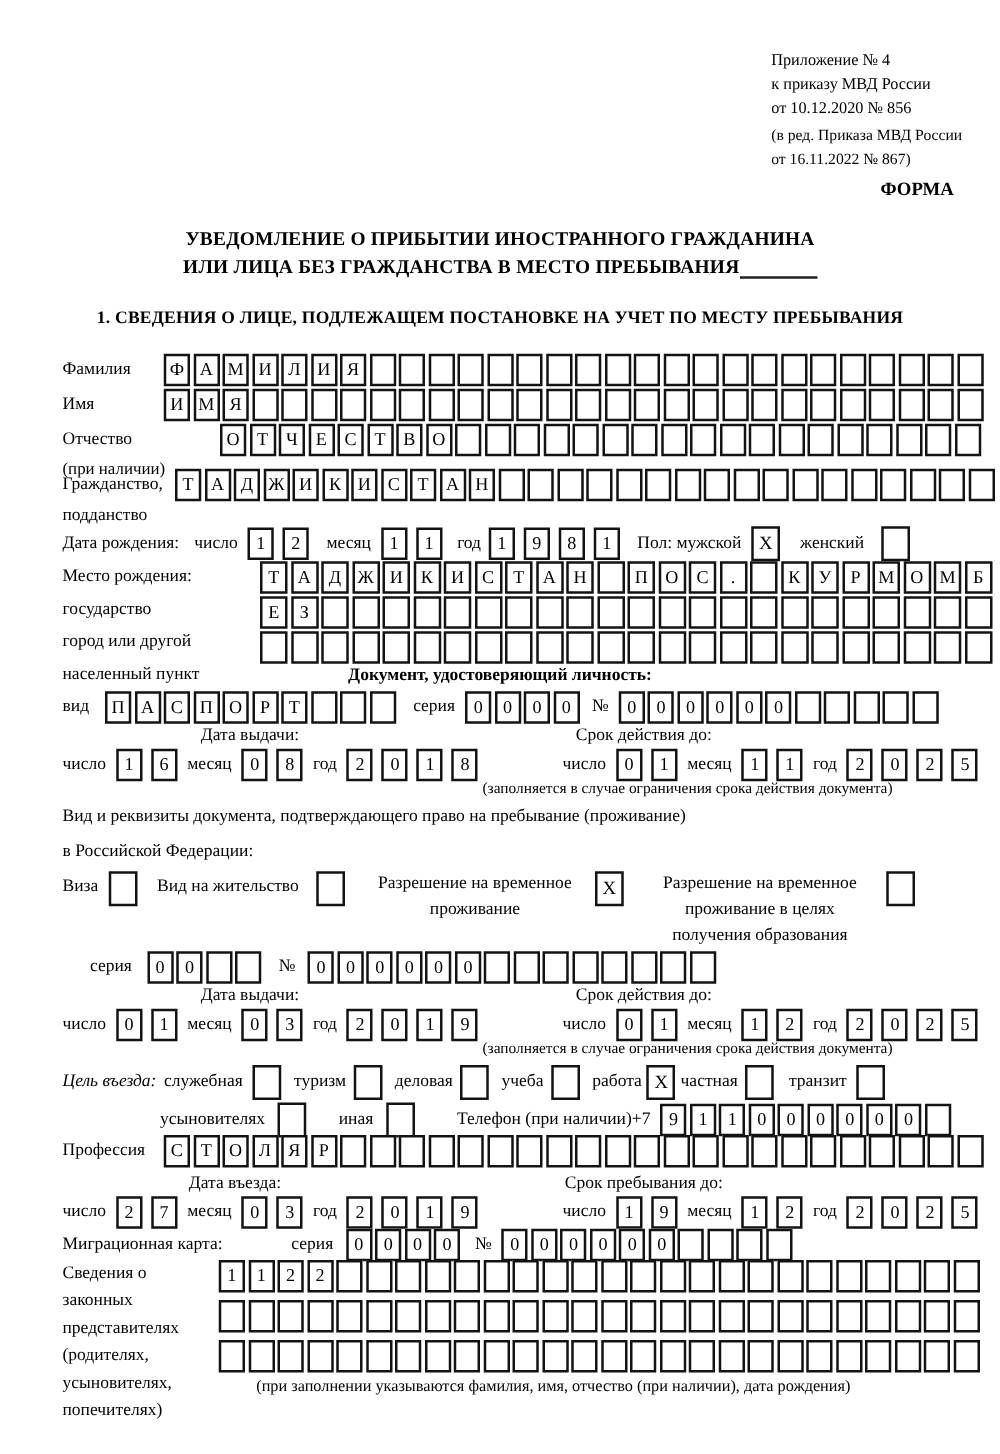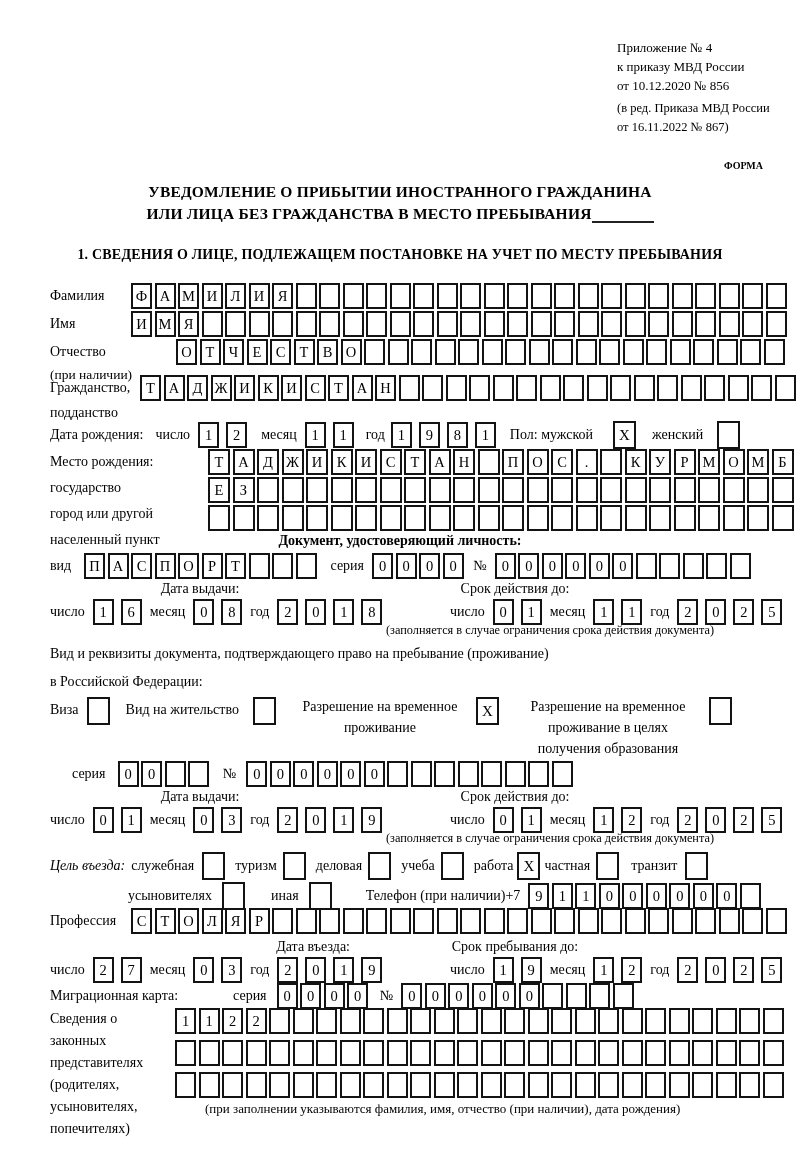--- a/index.html
+++ b/index.html
@@ -28,21 +28,21 @@
 
 <div class="page">
 
   <div class="abs" style="top:38px;left:617px;width:180px;font-size:13px;line-height:19px;">
     <div>Приложение № 4</div>
     <div>к приказу МВД России</div>
     <div>от 10.12.2020 № 856</div>
     <div style="margin-top:4px;font-size:12.5px;">(в ред. Приказа МВД России</div>
     <div style="font-size:12.5px;">от 16.11.2022 № 867)</div>
   </div>
-  <div class="abs b" style="top:160px;right:37px;font-size:10px;">ФОРМА</div>
+  <div class="abs b" style="top:144px;right:37px;font-size:15px;">ФОРМА</div>
 
   <div class="abs b center" style="top:183px;left:0;width:100%;font-size:15.5px;letter-spacing:.2px;">УВЕДОМЛЕНИЕ О ПРИБЫТИИ ИНОСТРАННОГО ГРАЖДАНИНА</div>
   <div class="abs" style="top:205px;left:0;width:100%;display:flex;justify-content:center;align-items:flex-end;">
     <span class="b" style="font-size:15.5px;letter-spacing:.2px;">ИЛИ ЛИЦА БЕЗ ГРАЖДАНСТВА В МЕСТО ПРЕБЫВАНИЯ</span>
     <span class="underline-seg"></span>
   </div>
   <div class="abs b center" style="top:247px;left:0;width:100%;font-size:14px;letter-spacing:.2px;">1. СВЕДЕНИЯ О ЛИЦЕ, ПОДЛЕЖАЩЕМ ПОСТАНОВКЕ НА УЧЕТ ПО МЕСТУ ПРЕБЫВАНИЯ</div>
 
   <div class="row" style="top:283px;left:50px;">
     <span class="lbl" style="width:81px;">Фамилия</span>
@@ -196,21 +196,21 @@
         <span class="cell">1</span>
         <span class="cell">1</span>
       </span>
     <span class="lbl" style="margin-right:6px;">год</span>
     <span class="dcells" style="margin-right:14px;">
         <span class="cell">1</span>
         <span class="cell">9</span>
         <span class="cell">8</span>
         <span class="cell">1</span>
       </span>
-    <span class="lbl" style="margin-right:20px;">Пол: мужской</span>
+    <span class="lbl" style="margin-right:8px;">Пол: мужской</span>
     <span class="checkbox" style="margin-right:16px;">X</span>
     <span class="lbl" style="margin-right:14px;">женский</span>
     <span class="checkbox"></span>
   </div>
 
   <div class="abs stack" style="top:449px;left:50px;width:155px;">
     <span class="lbl lh26">Место рождения:</span>
     <span class="lbl lh26">государство</span>
     <span class="lbl lh26">город или другой</span>
     <span class="lbl lh26">населенный пункт</span>
@@ -535,21 +535,21 @@
         <span class="cell"></span>
         <span class="cell"></span>
         <span class="cell"></span>
         <span class="cell"></span>
         <span class="cell"></span>
         <span class="cell"></span>
         <span class="cell"></span>
       </span>
   </div>
 
-  <div class="abs center" style="top:939px;left:50px;width:300px;text-align:right;">Дата въезда:</div>
+  <div class="abs center" style="top:939px;left:38px;width:300px;">Дата въезда:</div>
   <div class="abs center" style="top:939px;left:345px;width:340px;">Срок пребывания до:</div>
 
   <div class="dgroup" style="top:957px;left:50px;">
     <span class="lbl">число</span>
     <span class="dcells">
         <span class="cell">2</span>
         <span class="cell">7</span>
       </span>
     <span class="lbl">месяц</span>
     <span class="dcells">

